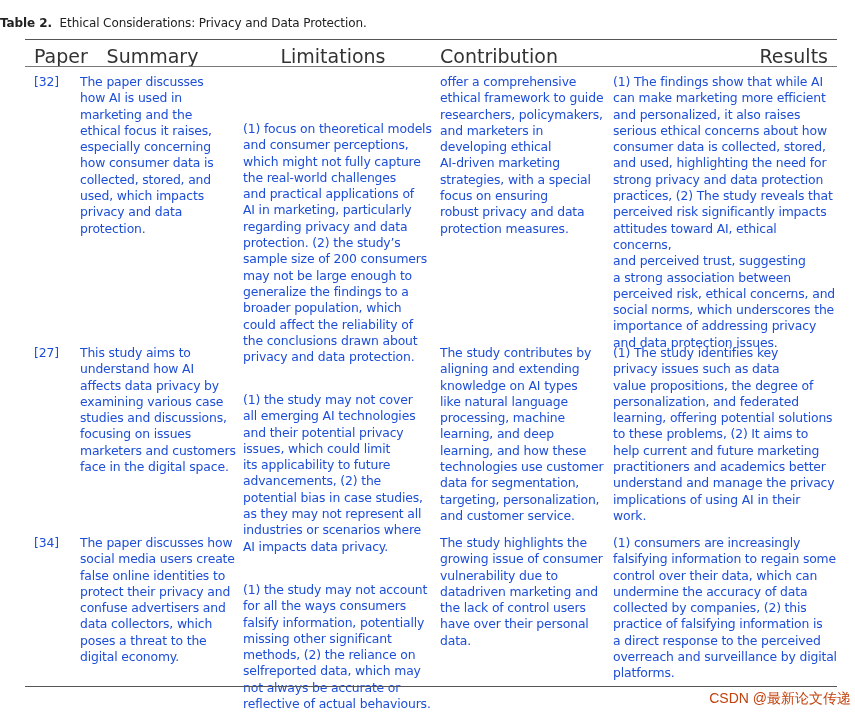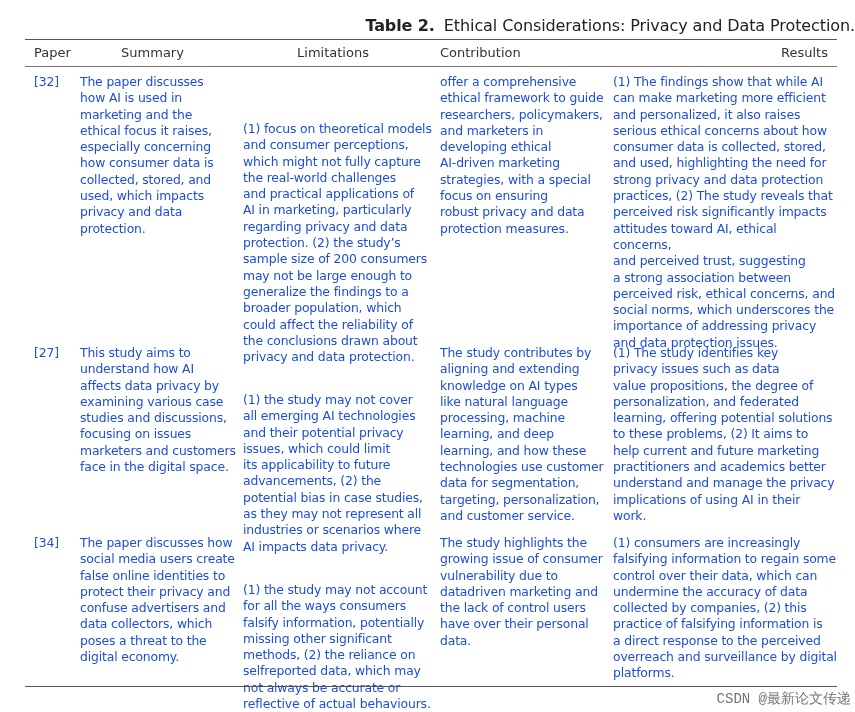--- a/index.html
+++ b/index.html
@@ -1,34 +1,34 @@
 <!DOCTYPE html>
 <html><head>
 <meta charset="utf-8">
 <style>
   html, body { margin: 0; padding: 0; background: #ffffff; }
   body { width: 855px; height: 712px; position: relative; overflow: hidden;
          font-family: "DejaVu Sans", "Liberation Sans", sans-serif; color: #2a2a2a; }
-  .caption { position: absolute; top: 16px; left: 0; width: 855px; text-align: right;
-             font-size: 16px; color: #222; letter-spacing: -0.1px; }
+  .caption { position: absolute; top: 16px; left: 0; width: 855px; text-align: left;
+             font-size: 12px; color: #222; letter-spacing: -0.1px; }
   .caption b { font-weight: bold; margin-right: 4px; }
   .rule { position: absolute; left: 25px; width: 812px; height: 0; border-top: 1.3px solid #555; }
   .rule.top { top: 39px; }
   .rule.mid { top: 66px; border-top-width: 1px; border-top-color: #777; }
   .rule.bottom { top: 686px; }
-  .hdr { position: absolute; top: 45px; font-size: 13px; color: #333; }
+  .hdr { position: absolute; top: 45px; font-size: 19px; color: #333; }
   .cell { position: absolute; font-size: 12.4px; line-height: 16.3px; color: #1d4ed8;
           white-space: pre-line; letter-spacing: -0.15px; }
   .c-paper { left: 34px; }
   .c-sum { left: 80px; width: 160px; }
   .c-lim { left: 243px; width: 195px; margin-top: 47px; }
   .c-con { left: 440px; width: 170px; }
   .c-res { left: 613px; width: 225px; }
-  .watermark { position: absolute; right: 4px; bottom: 4px; font-size: 14px; color: #737373;
-               font-family: Liberation Mono, monospace; }
+  .watermark { position: absolute; right: 4px; bottom: 4px; font-size: 14px; color: #c2410c;
+               font-family: Liberation Sans, sans-serif; }
 </style>
 </head>
 <body>
 
 <div class="caption">
   <b>Table 2.</b>
   <span>Ethical Considerations: Privacy and Data Protection.</span>
 </div>
 
 <div class="rule top"></div>

